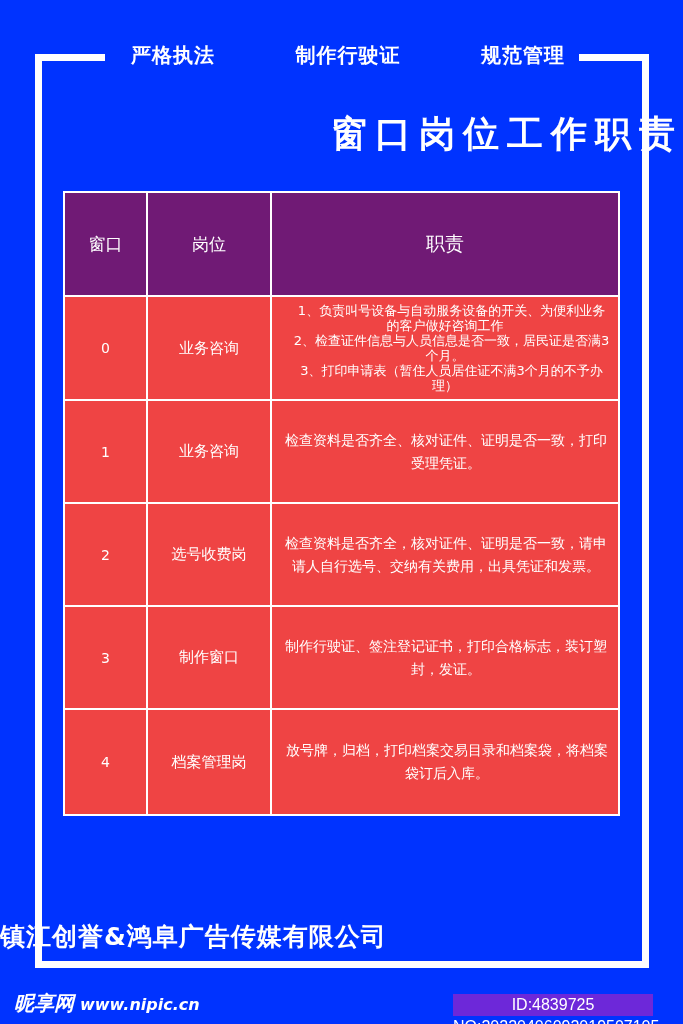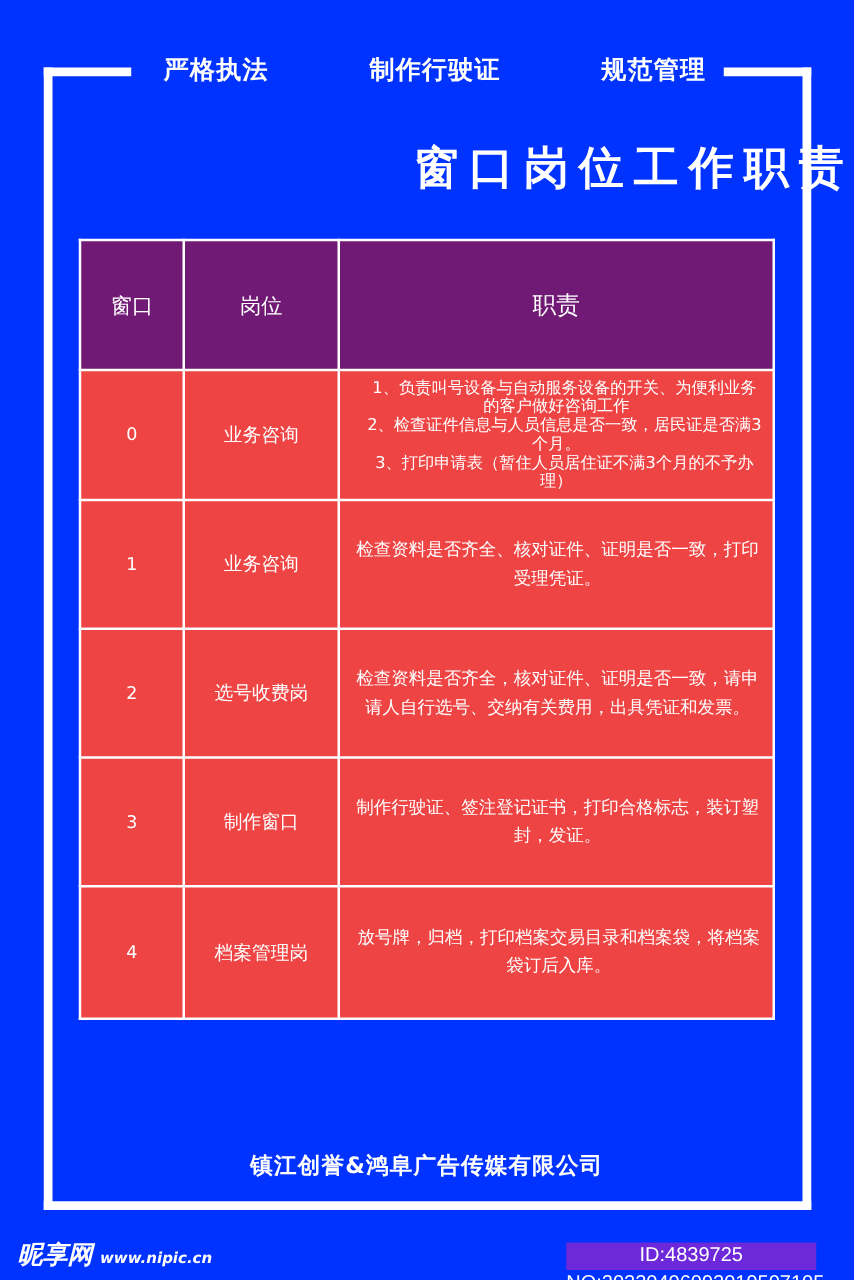--- a/index.html
+++ b/index.html
@@ -53,28 +53,28 @@
   td { font-size: 15px; background: #ef4444; }
   td.win { font-size: 14px; }
   td.duty-cell { text-align: left; font-size: 14px; line-height: 23px; padding: 0 6px 0 8px; }
   td.duty-cell.row0 { font-size: 13px; line-height: 15px; padding: 0 4px; }
   .row0 td { height: 104px; }
   .row1 td { height: 103px; }
   .row2 td { height: 103px; }
   .row3 td { height: 103px; }
   .row4 td { height: 106px; }
   .company {
-    position: absolute; left: 0; top: 920px; width: 683px; text-align: center;
-    font-size: 18px; font-weight: bold; letter-spacing: 1px;
+    position: absolute; left: 0; top: 920px; width: 683px; text-align: left;
+    font-size: 25px; font-weight: bold; letter-spacing: 1px;
   }
   .watermark-logo {
     position: absolute; left: 14px; top: 990px;
     font-size: 20px; font-weight: bold; font-style: italic;
   }
-  .watermark-url { font-size: 12px; margin-left: 6px; }
+  .watermark-url { font-size: 16px; margin-left: 6px; }
   .watermark-id {
     position: absolute; left: 453px; top: 994px; width: 200px; height: 22px;
     background: #6d28d9; font-size: 16px; text-align: center; line-height: 22px;
     font-family: "Liberation Sans", sans-serif;
   }
   .indent { display: block; }
 </style>
 </head>
 <body>
 

